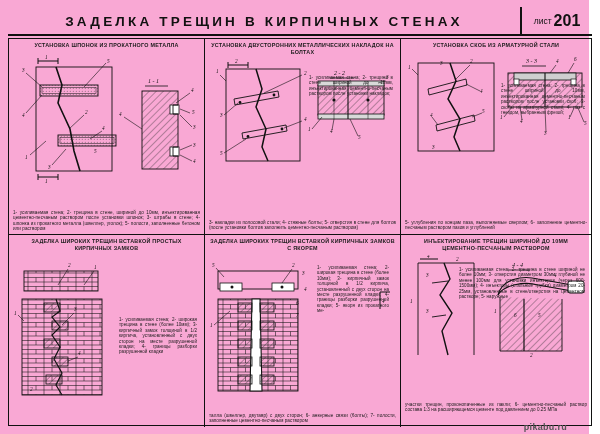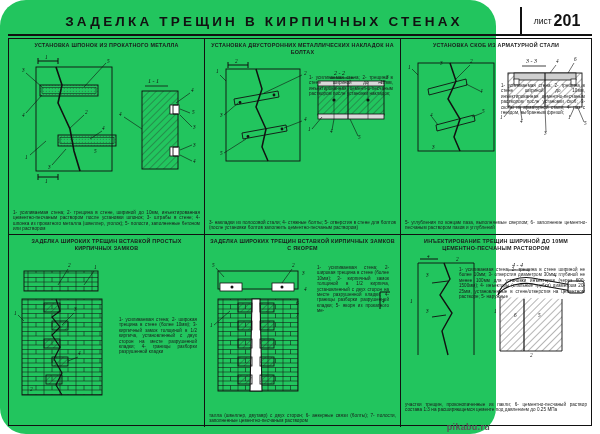--- a/index.html
+++ b/index.html
@@ -9,25 +9,24 @@
   }
   body {
     width: 600px;
     height: 434px;
     overflow: hidden;
     font-family: "Liberation Sans", sans-serif;
     color: #1a1a1a;
   }
   .sheet {
     position: relative;
-    width: 496px;
+    width: 589px;
     height: 434px;
-    background: #22c55e;
+    background: #f9a8d4;
     box-sizing: border-box;
-    border-radius: 26px;
   }
   
   .header {
     position: absolute;
     left: 8px;
     top: 8px;
     width: 584px;
     height: 28px;
     border-bottom: 2px solid #111;
     display: flex;
@@ -111,21 +110,21 @@
   .legend.narrow {
     width: 78px;
     font-size: 4.5px;
     line-height: 1.2;
   }
   .legend.abs {
     position: absolute;
   }
   .watermark {
     position: absolute;
-    right: 6px;
+    right: 22px;
     bottom: 2px;
     font-size: 9px;
     font-weight: bold;
     color: #555;
     letter-spacing: 0.3px;
   }
   svg { display: block; }
   .nm { font-size: 5.2px; font-family: "Liberation Serif", serif; font-style: italic; fill: #111; }
 </style>
 </head>

